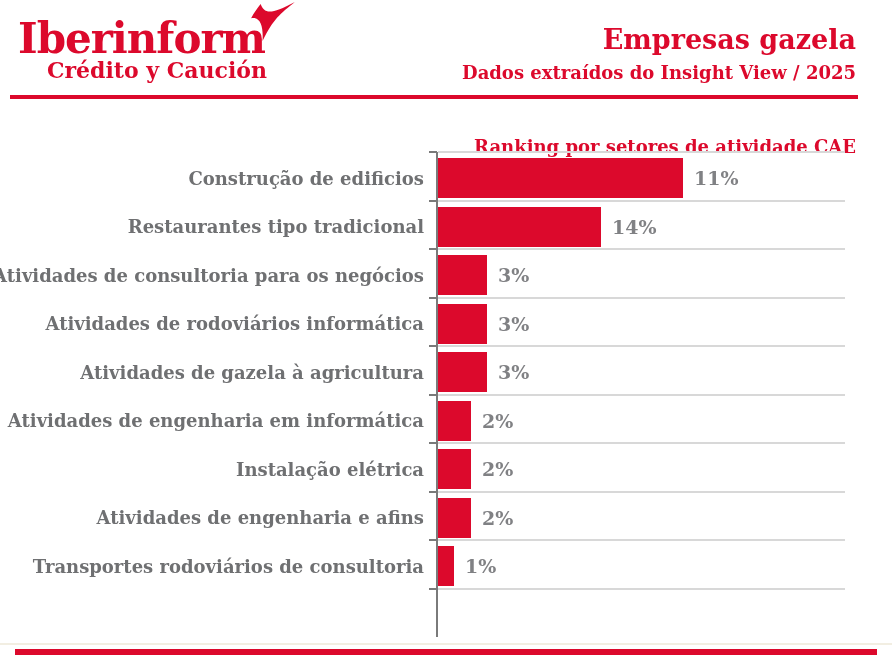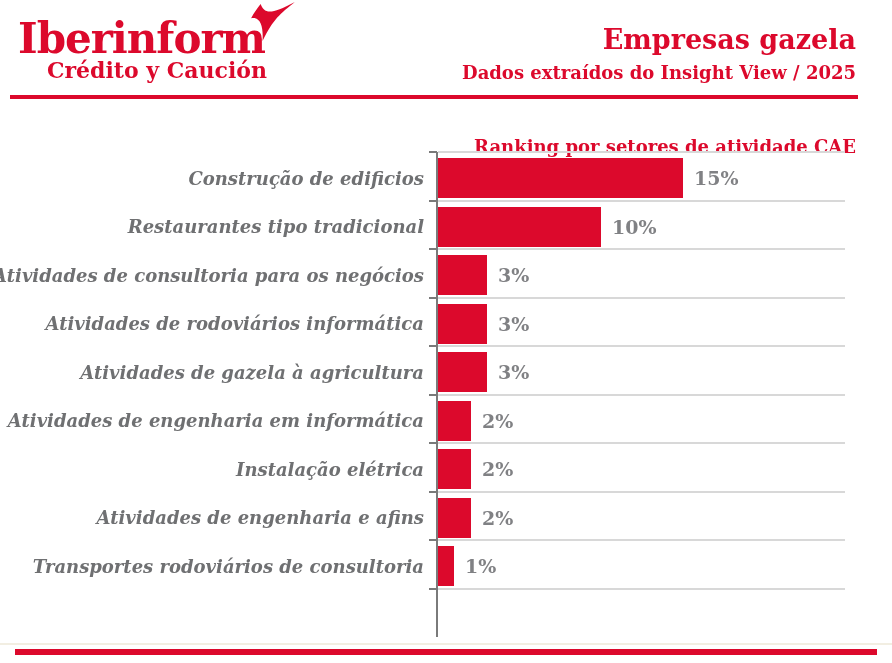--- a/index.html
+++ b/index.html
@@ -49,21 +49,20 @@
   
   .chart{position:absolute;left:0;top:152px;width:892px;height:486px;}
   .gridline{position:absolute;left:438px;width:407px;height:2px;background:var(--grid-gray);}
   .axis-line{position:absolute;left:436px;top:0;width:2px;height:485px;background:var(--axis-gray);}
   .tick{position:absolute;left:429px;width:8px;height:2px;background:var(--axis-gray);}
   .cat-label{
     position:absolute;left:0;width:424px;height:40px;
     display:flex;align-items:center;justify-content:flex-end;
     font-size:18px;font-weight:bold;color:var(--cat-gray);
     white-space:nowrap;
-    font-style:italic;
   }
   .bar{position:absolute;left:438px;height:40px;background:var(--red);}
   .val-label{
     position:absolute;height:40px;display:flex;align-items:center;
     font-size:19px;font-weight:bold;color:var(--val-gray);
   }
   
   .footer-edge{position:absolute;left:0;top:643px;width:892px;height:2px;background:#F2EEE2;}
   .footer-rule{position:absolute;left:15px;top:649px;width:862px;height:6px;background:var(--red);}
 </style>
@@ -105,24 +104,24 @@
       <div class="tick" style="top: 290px;"></div>
       <div class="gridline" style="top: 338.5px;"></div>
       <div class="tick" style="top: 338.5px;"></div>
       <div class="gridline" style="top: 387px;"></div>
       <div class="tick" style="top: 387px;"></div>
       <div class="gridline" style="top: 435.5px;"></div>
       <div class="tick" style="top: 435.5px;"></div>
       <div class="axis-line"></div>
       <div class="cat-label" style="top: 6px;">Construção de edificios</div>
       <div class="bar" style="top: 6px; width: 245px;"></div>
-      <div class="val-label" style="top: 6px; left: 694px;">15%</div>
+      <div class="val-label" style="top: 6px; left: 694px;">11%</div>
       <div class="cat-label" style="top: 54.5px;">Restaurantes tipo tradicional</div>
       <div class="bar" style="top: 54.5px; width: 163px;"></div>
-      <div class="val-label" style="top: 54.5px; left: 612px;">10%</div>
+      <div class="val-label" style="top: 54.5px; left: 612px;">14%</div>
       <div class="cat-label" style="top: 103px;">Atividades de consultoria para os negócios</div>
       <div class="bar" style="top: 103px; width: 49px;"></div>
       <div class="val-label" style="top: 103px; left: 498px;">3%</div>
       <div class="cat-label" style="top: 151.5px;">Atividades de rodoviários informática</div>
       <div class="bar" style="top: 151.5px; width: 49px;"></div>
       <div class="val-label" style="top: 151.5px; left: 498px;">3%</div>
       <div class="cat-label" style="top: 200px;">Atividades de gazela à agricultura</div>
       <div class="bar" style="top: 200px; width: 49px;"></div>
       <div class="val-label" style="top: 200px; left: 498px;">3%</div>
       <div class="cat-label" style="top: 248.5px;">Atividades de engenharia em informática</div>

